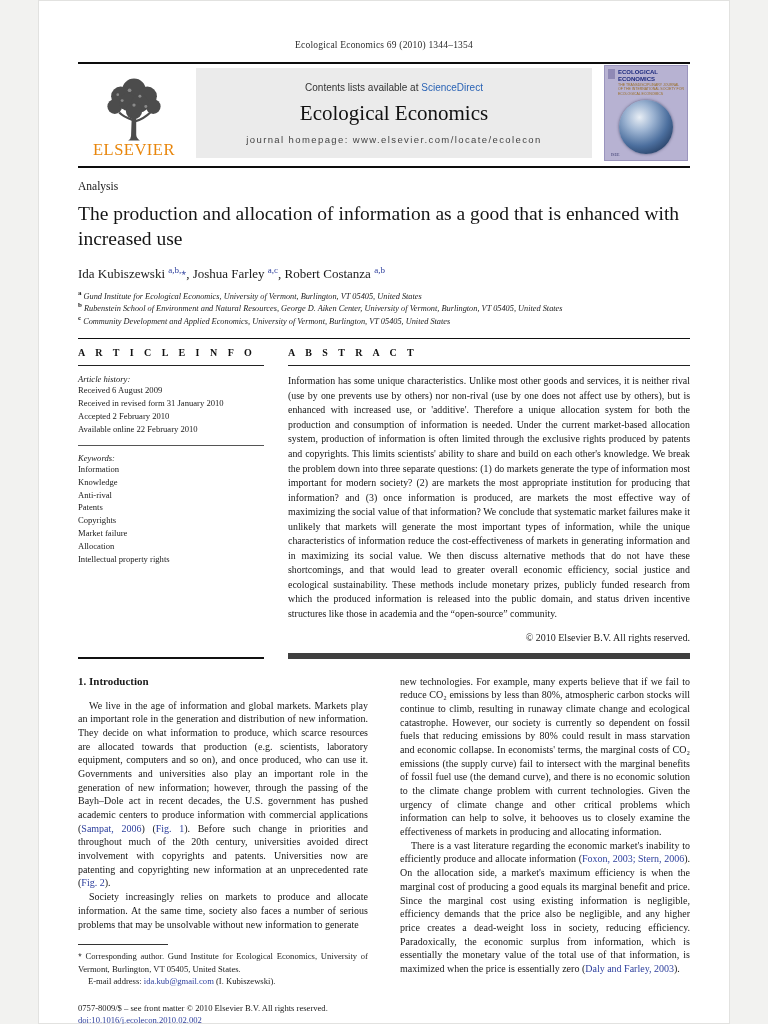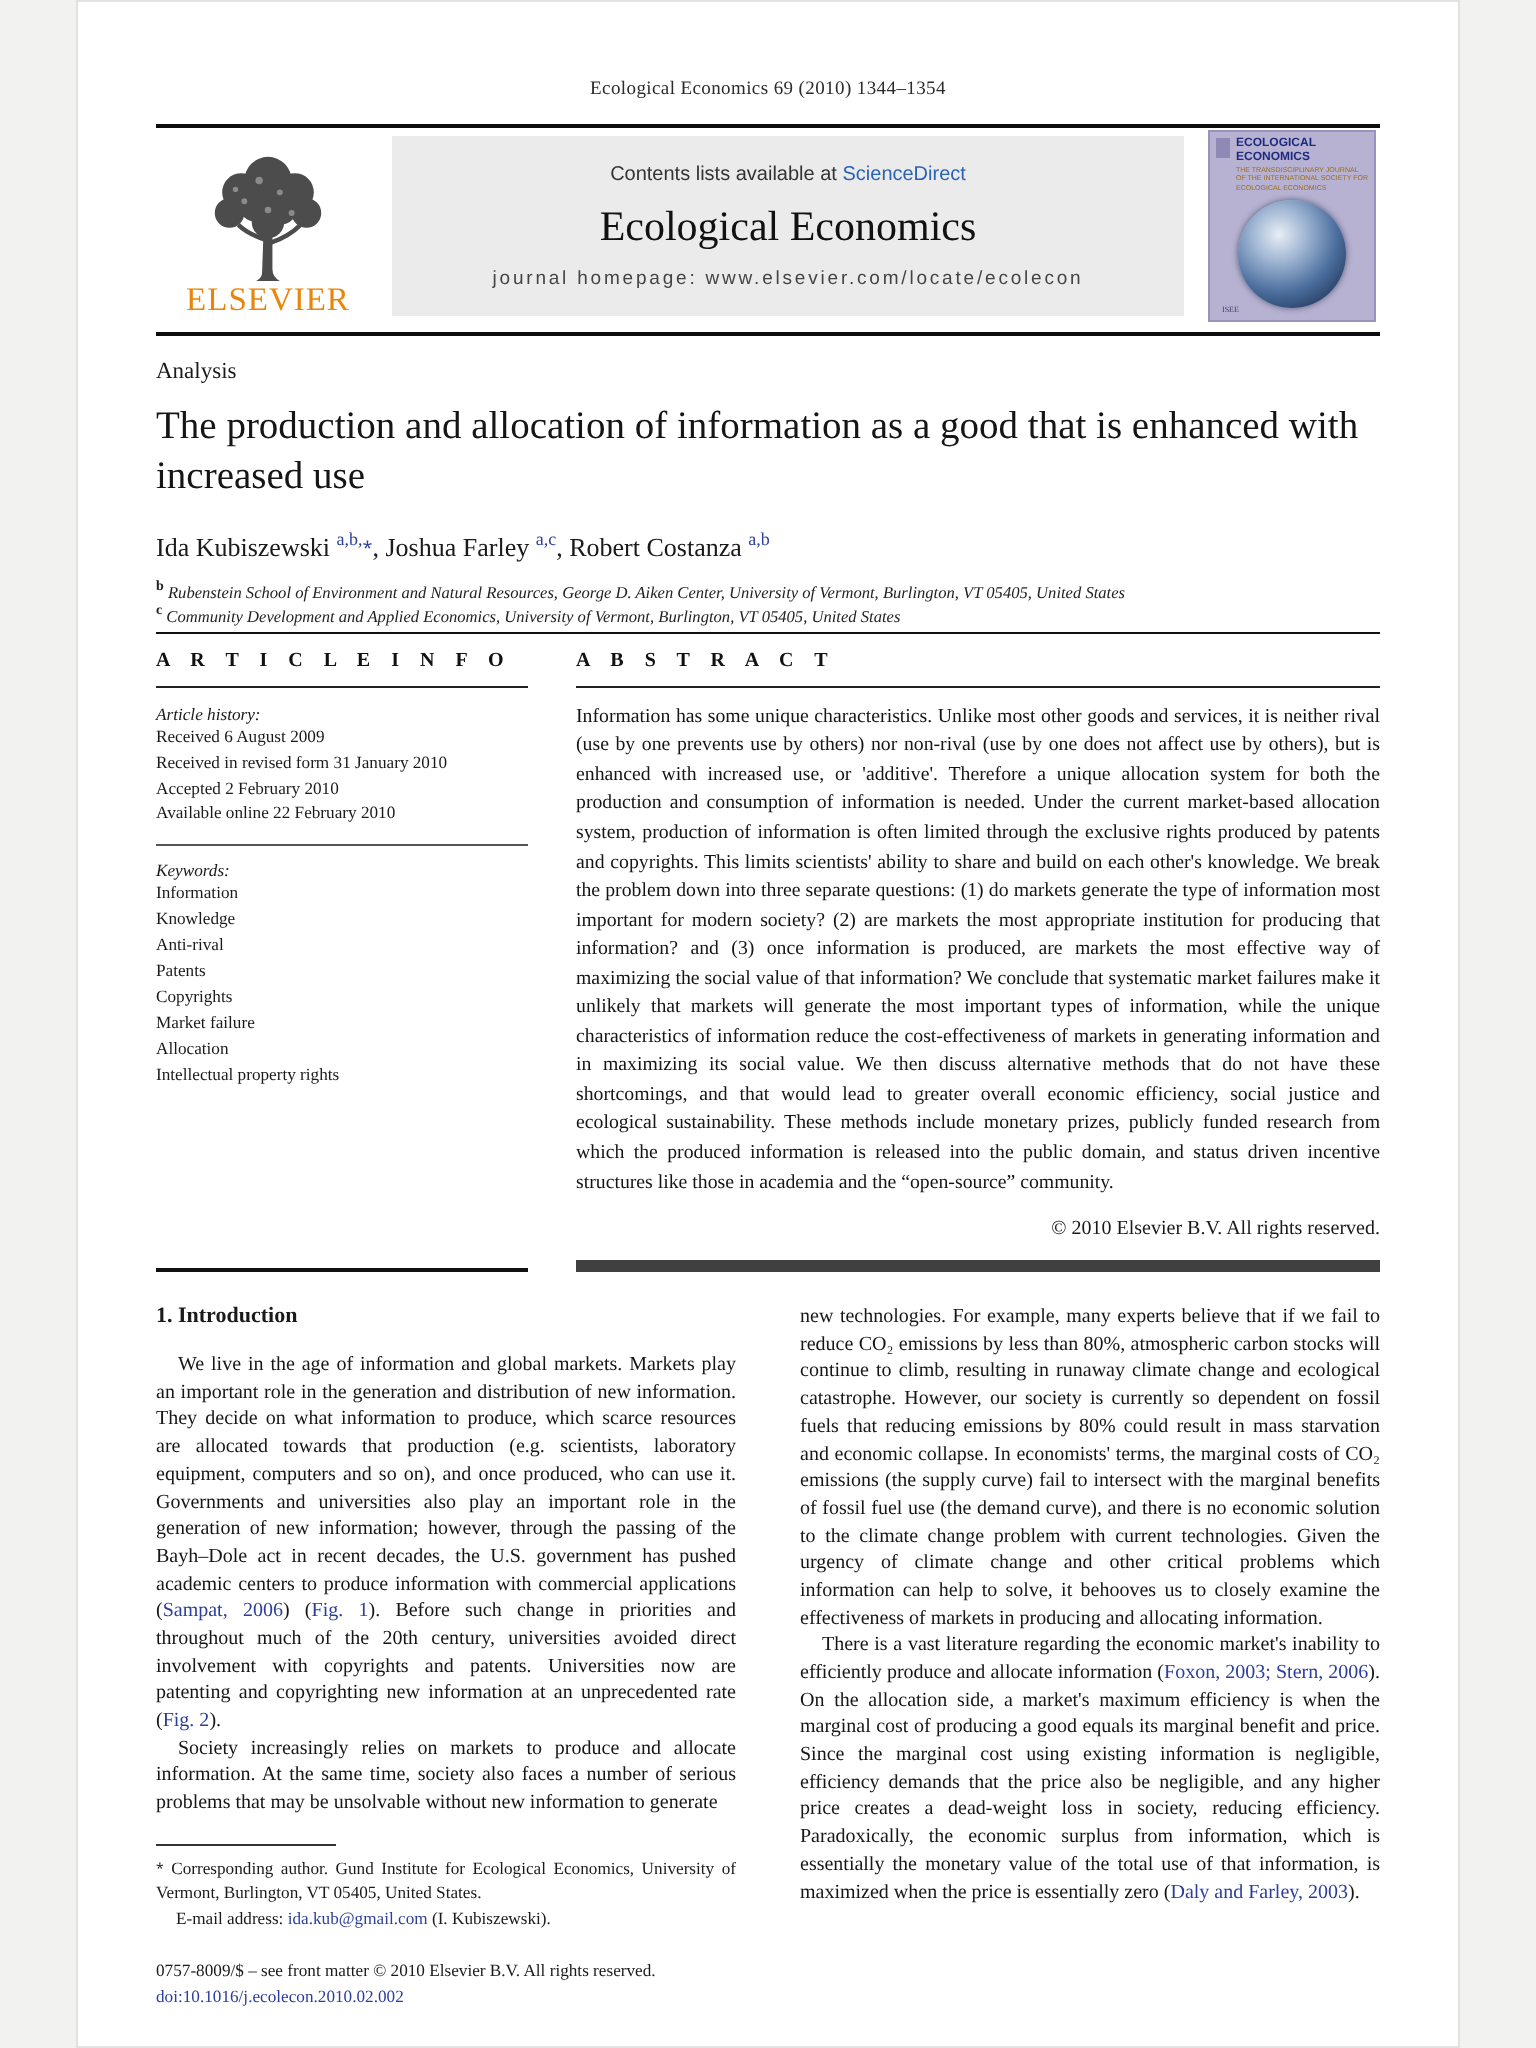--- a/index.html
+++ b/index.html
@@ -34,21 +34,21 @@
 
   
   .analysis{font-size:11.5px;margin-top:12px;}
   .art-title{font-size:19.5px;line-height:1.28;margin-top:10px;color:#151515;}
   .authors{font-size:13px;margin-top:14px;}
   .authors sup{color:#2c3e9c;font-size:9px;}
   .affils{font-size:8.3px;font-style:italic;margin-top:9px;line-height:1.5;color:#222;}
   .affils sup{font-style:normal;font-weight:bold;font-size:7px;}
 
   
-  .info-abstract{display:flex;gap:24px;border-top:1.5px solid #111;padding-top:8px;}
+  .info-abstract{display:flex;gap:24px;margin-top:10px;border-top:1.5px solid #111;padding-top:8px;}
   .col-info{width:186px;flex:none;border-bottom:2px solid #111;padding-bottom:14px;}
   .col-abs{flex:1;border-bottom:6px solid #404040;padding-bottom:10px;}
   .sec-head{font-size:10px;font-weight:bold;letter-spacing:4px;color:#111;}
   .head-rule{border:none;border-top:1.2px solid #222;margin:7px 0 8px 0;}
   .mid-rule{border:none;border-top:1px solid #555;margin:9px 0 7px 0;}
   .info-label{font-size:8.6px;font-style:italic;}
   .info-lines{font-size:8.6px;line-height:1.5;}
   .abs-text{font-size:9.9px;line-height:1.47;text-align:justify;color:#151515;}
   .abs-copy{font-size:10px;text-align:right;margin-top:10px;}
 
@@ -126,20 +126,21 @@
 
   <hr class="rule-thick" style="margin-top:4px">
 
   <div class="analysis">Analysis</div>
 
   <div class="art-title">The production and allocation of information as a good that is enhanced with increased use</div>
 
   <div class="authors"><span>Ida Kubiszewski </span><sup class="link">a,b,⁎</sup><span>, Joshua Farley </span><sup class="link">a,c</sup><span>, Robert Costanza </span><sup class="link">a,b</sup></div>
 
   <div class="affils">
+      <div><sup>a</sup> Gund Institute for Ecological Economics, University of Vermont, Burlington, VT 05405, United States</div>
       <div><sup>b</sup> Rubenstein School of Environment and Natural Resources, George D. Aiken Center, University of Vermont, Burlington, VT 05405, United States</div>
       <div><sup>c</sup> Community Development and Applied Economics, University of Vermont, Burlington, VT 05405, United States</div>
     </div>
 
   <div class="info-abstract">
     <div class="col-info">
       <div class="sec-head">A R T I C L E   I N F O</div>
       <hr class="head-rule">
       <div class="info-label">Article history:</div>
       <div class="info-lines">

